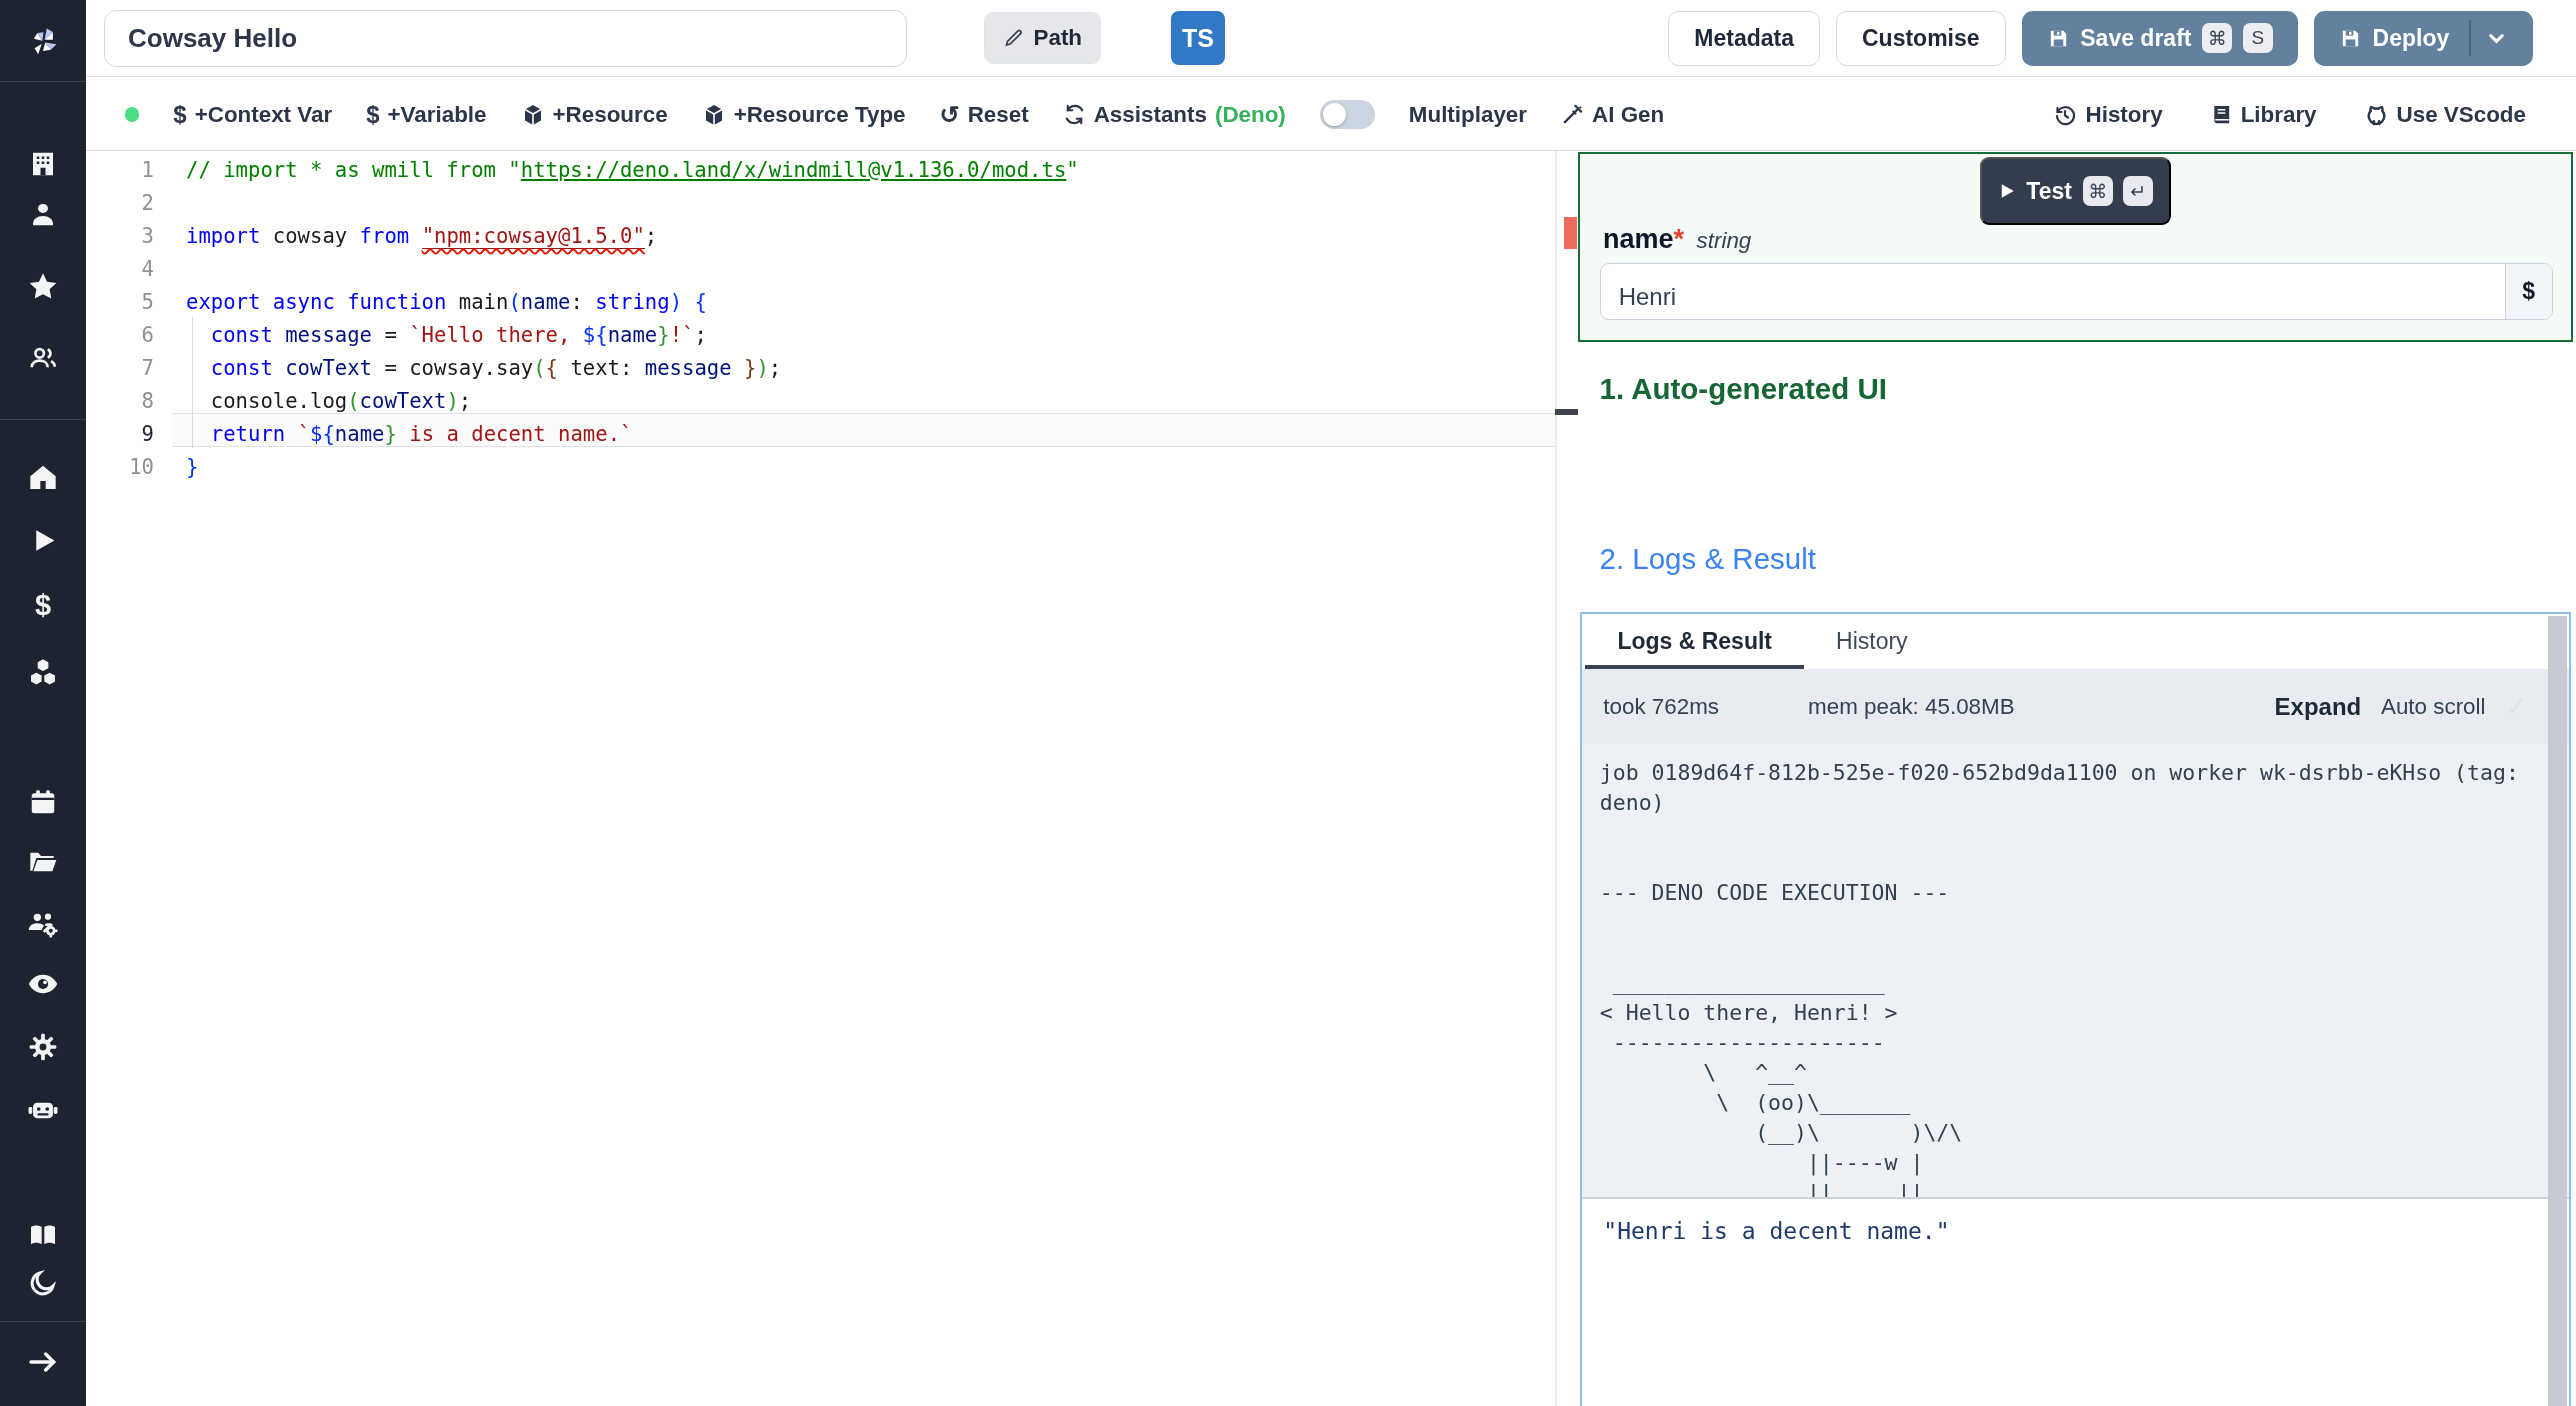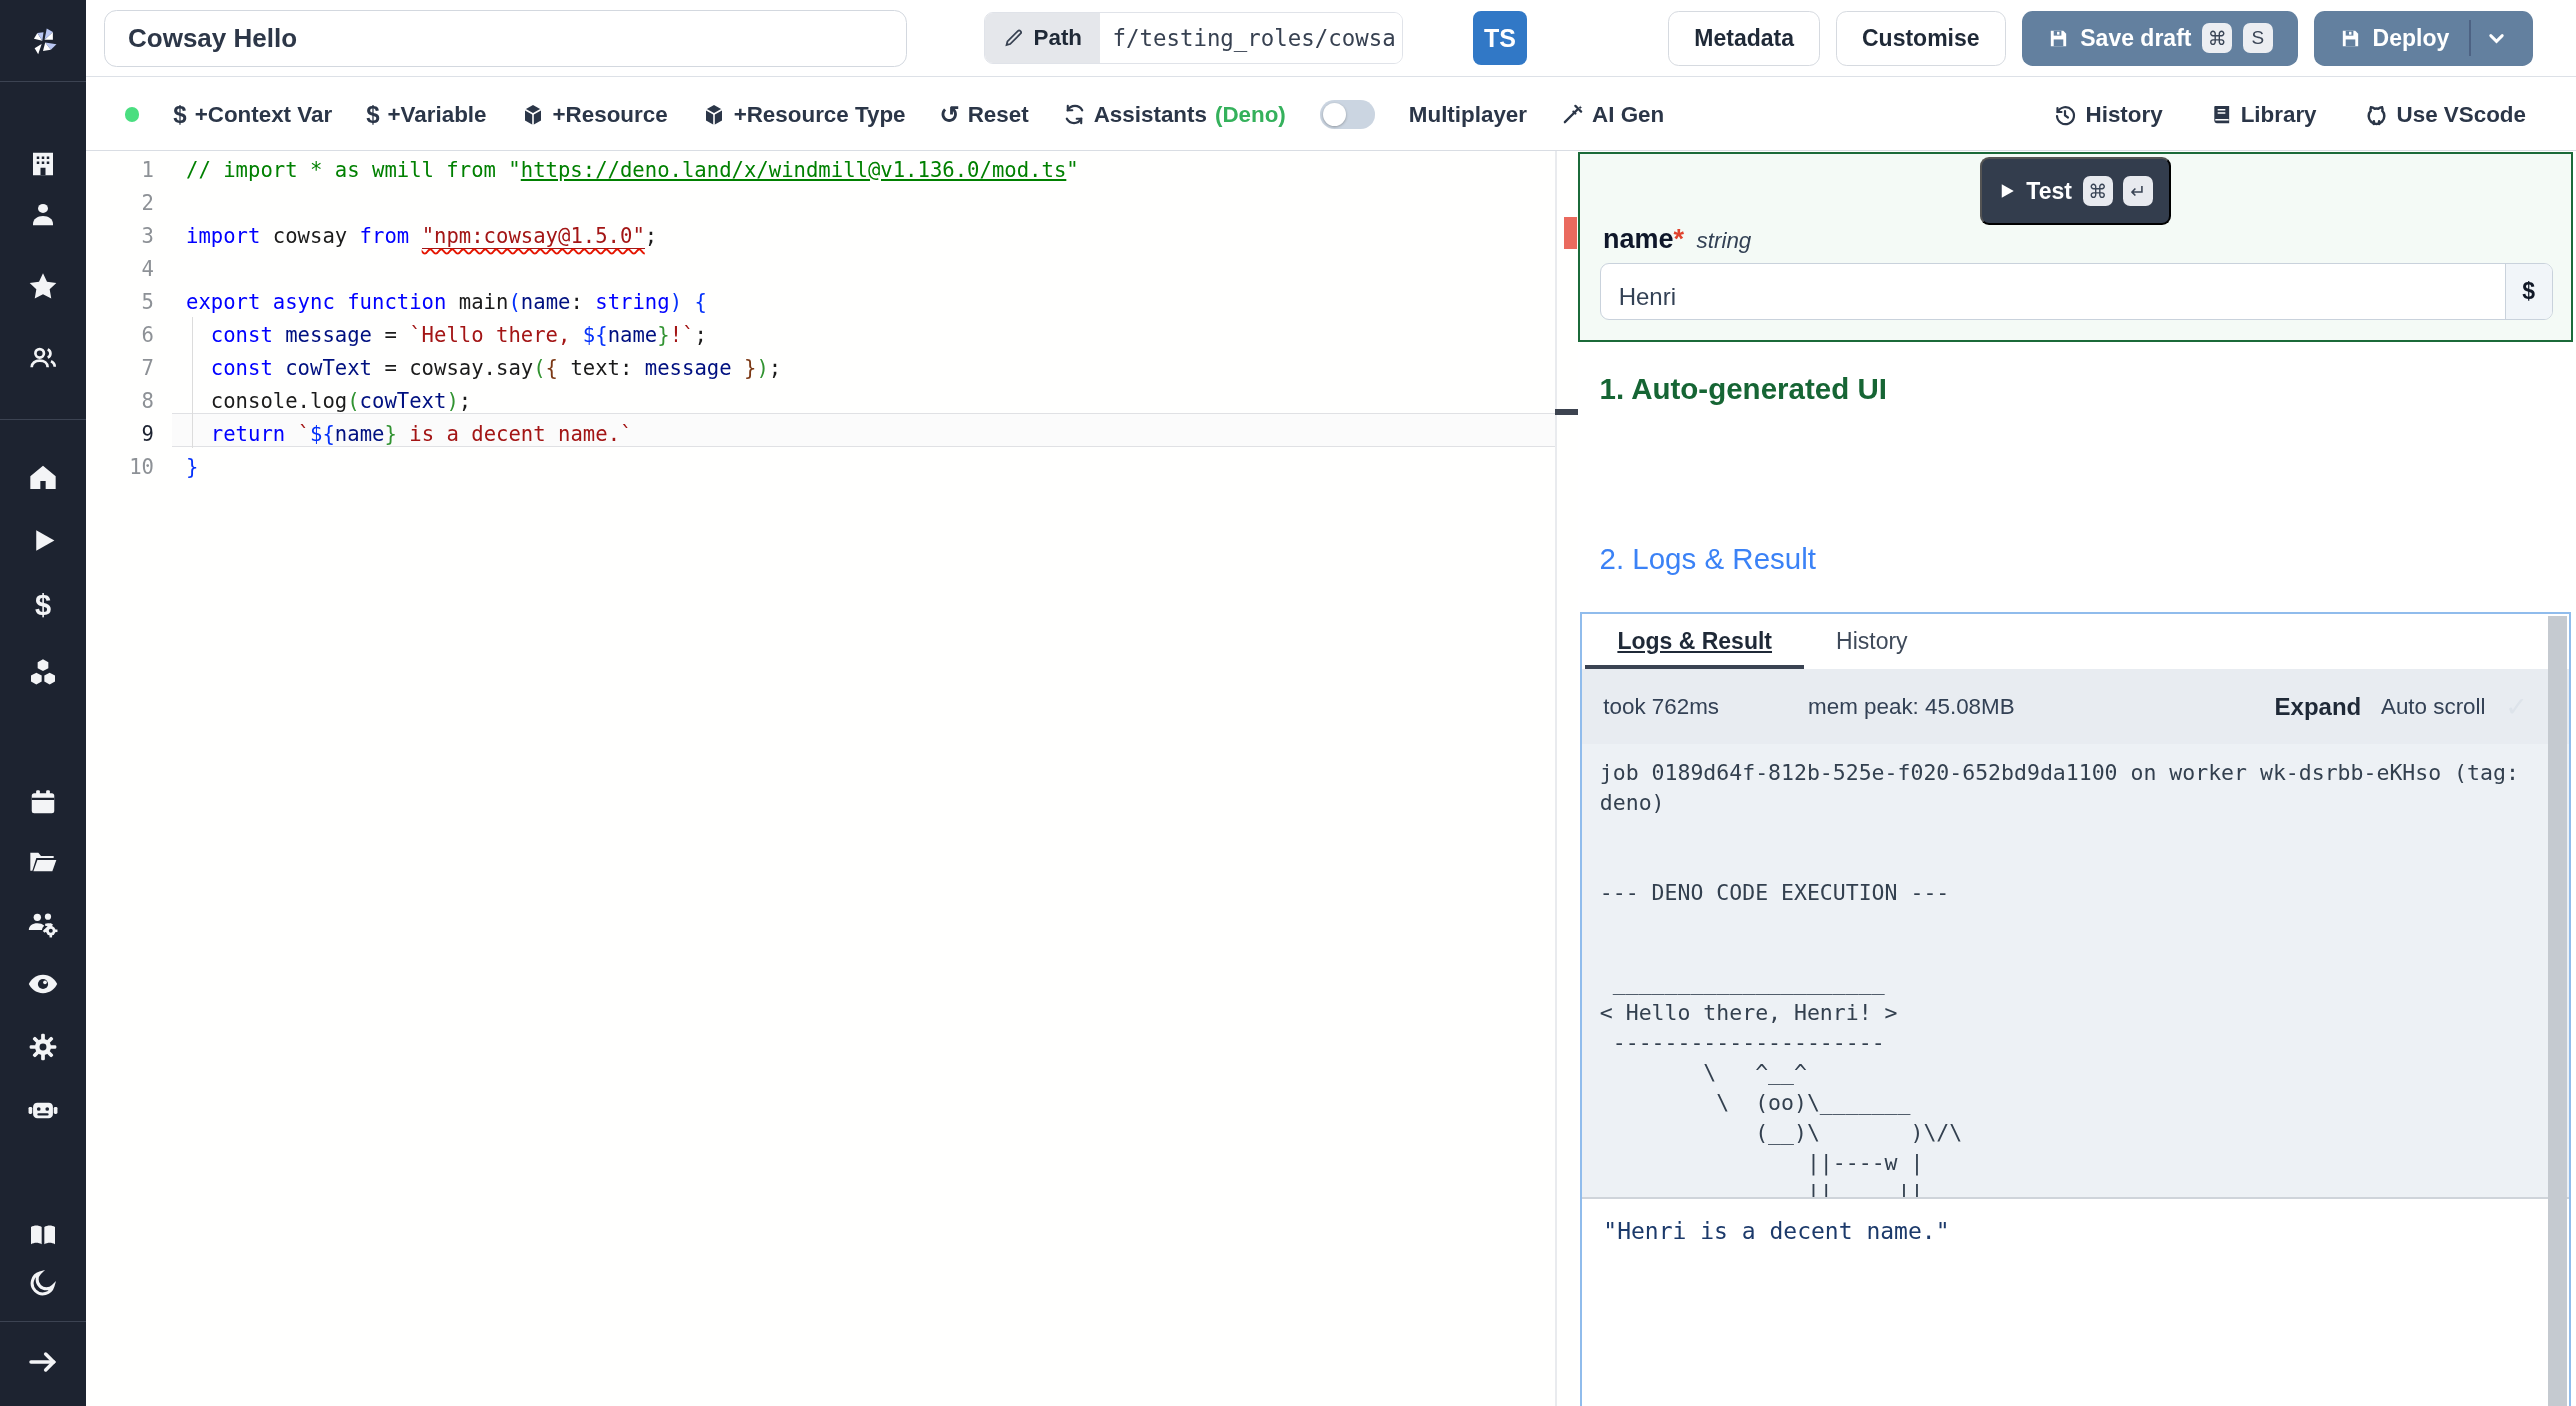--- a/index.html
+++ b/index.html
@@ -78,21 +78,21 @@
     border:1.8px solid #c9d2dc; border-radius:9px; display:flex; align-items:center; overflow:hidden; }
   .arg-value { flex:1; padding:0 18px; font-size:24px; color:#334155;margin-top:12px; }
   .expr-btn { width:47px; height:100%; background:#f1f5f9; border-left:1.8px solid #c9d2dc;
     display:flex; align-items:center; justify-content:center; font-size:23px; font-weight:600; color:#111827; cursor:pointer; }
   .h-green { position:absolute; left:21.5px; top:222px; font-size:29.5px; font-weight:800; color:#166534; }
   .h-blue  { position:absolute; left:21.5px; top:392px; font-size:29.5px; font-weight:400; color:#3b82f6; }
 
   .logs-panel { position:absolute; left:1.8px; top:462px; width:991px; height:798px; background:#fff; border:2.7px solid #90bcec; }
   .tabs-row { height:55px; display:flex; align-items:stretch; padding-left:3.6px; }
   .tab { display:flex; align-items:center; padding:0 32px; font-size:23px; cursor:pointer; position:relative; }
-  .tab.active { font-weight:700; color:#1f2937;text-decoration:underline; }
+  .tab.active { font-weight:700; color:#1f2937; }
   .tab.active::after { content:""; position:absolute; left:0; right:0; bottom:0; height:4.5px; background:#3a4352; }
   .tab.inactive { color:#3f4a5a; font-weight:500; }
   .meta-row { height:75px; background:#e8ecf1; display:flex; align-items:center; padding:0 41px 0 21.5px; font-size:22.4px; color:#334155; }
   .meta-mem { margin-left:89px; }
   .meta-right { margin-left:auto; display:flex; align-items:center; gap:19.7px; }
   .meta-expand { font-size:24px; font-weight:700; color:#1f2937; cursor:pointer; }
   .meta-check { color:#dde3ea; font-size:27px; }
   .log-area { height:453px; background:#edf1f5; overflow:hidden; }
   .log-pre { padding:14.3px 18px; font-size:21.5px; line-height:30px; color:#33404f; white-space:pre-wrap; word-break:break-word; }
   .log-div { height:1.8px; background:#cfd4da; }
@@ -254,21 +254,20 @@
 
 <header class="topbar">
   <input class="title-input" value="Cowsay Hello" style="">
   <div class="path-group">
     <div class="path-label">
       <svg width="21.5" height="21.5" viewBox="0 0 24 24" fill="none" stroke="#374151" stroke-width="2">
           <path d="M4 20l1-4L16.5 4.5a2.1 2.1 0 0 1 3 3L8 19z"></path>
         </svg>
       <span>Path</span>
     </div>
-    <div class="path-value mono">f/testing_roles/cowsa</div>
   </div>
   <div class="ts-badge">TS</div>
   <div class="tb-right">
     <button class="btn btn-light">Metadata</button>
     <button class="btn btn-light">Customise</button>
     <button class="btn btn-blue">
       <svg width="23" height="23" viewBox="0 0 24 24" fill="#fff">
           <path d="M4 4h13l3 3v13H4z"></path>
           <rect x="7" y="4" width="8" height="5" fill="#63809f"></rect>
           <rect x="10.5" y="5" width="2.5" height="3" fill="#fff"></rect>

